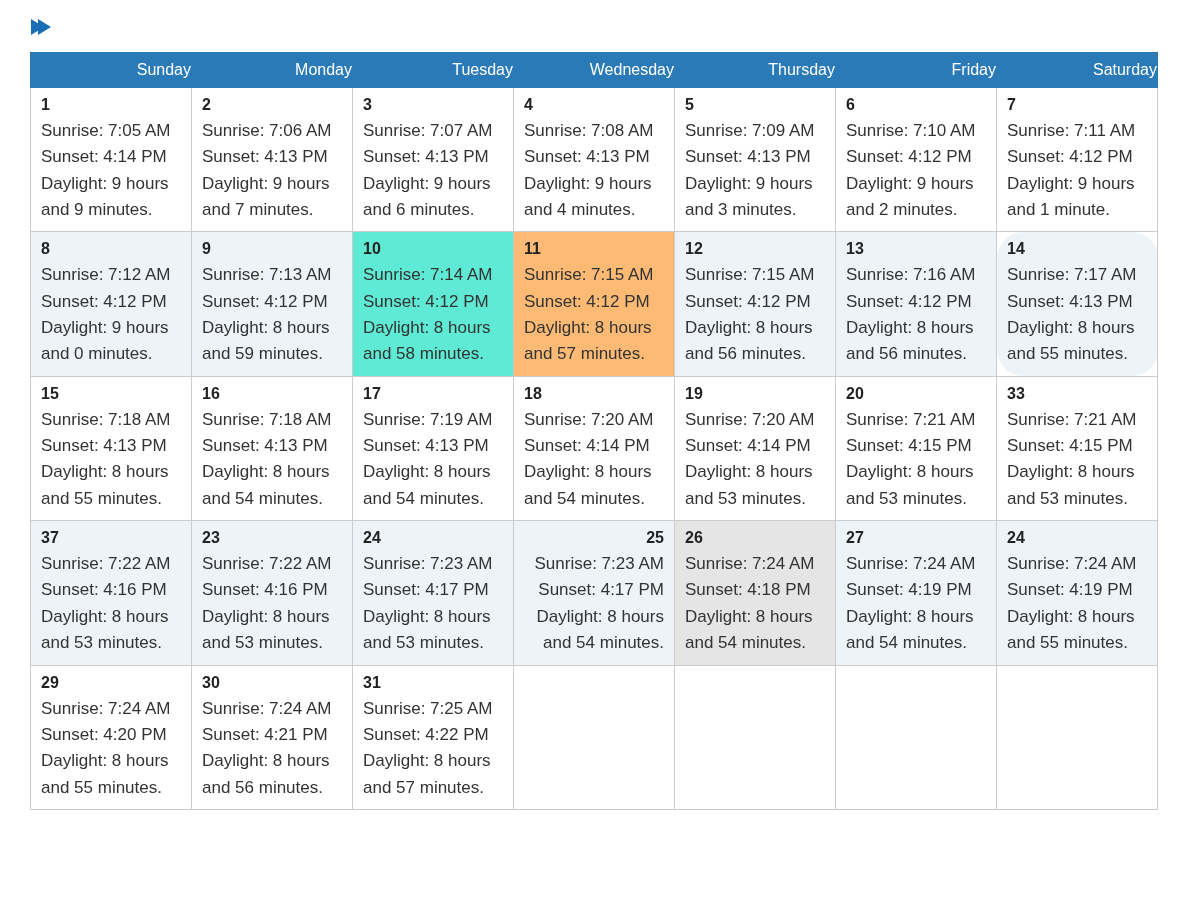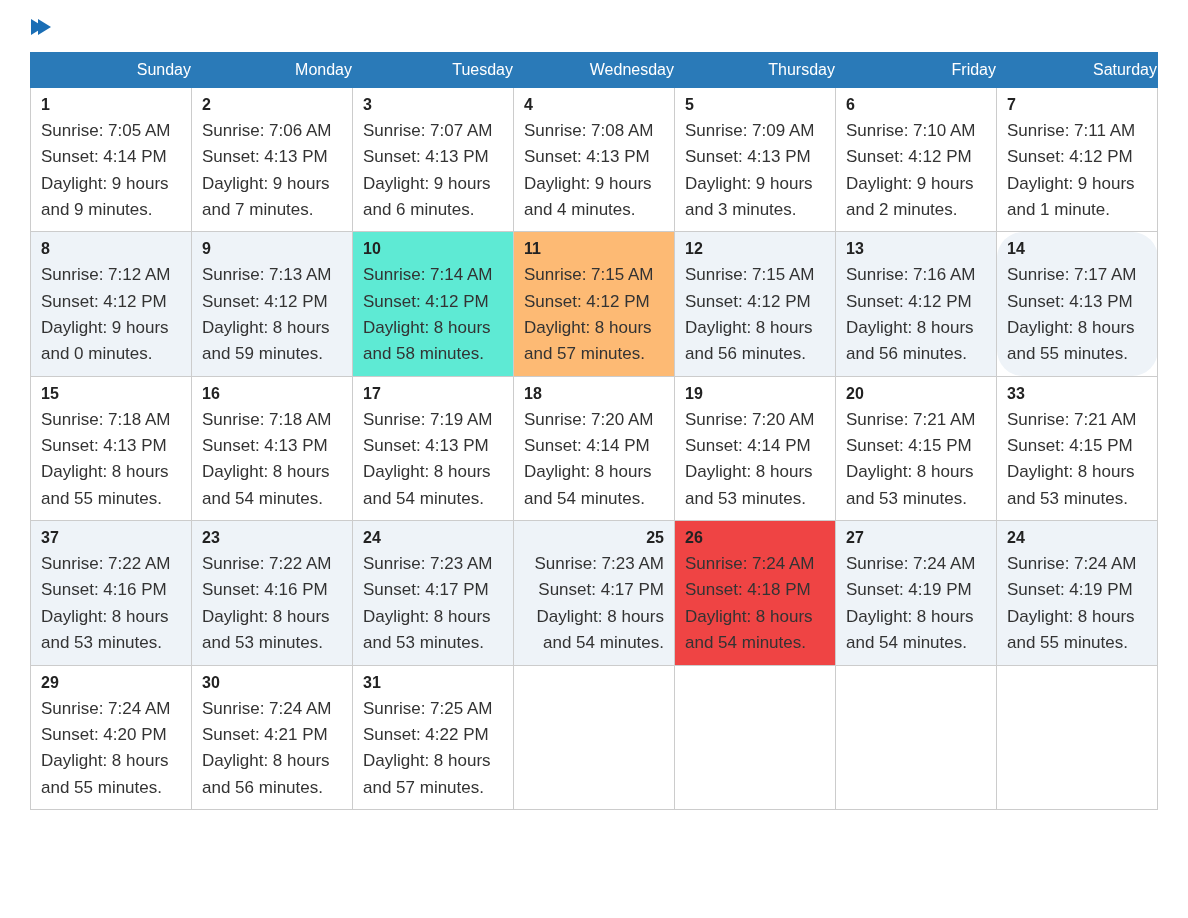--- a/index.html
+++ b/index.html
@@ -256,21 +256,21 @@
         <span class="day-info">Sunrise: 7:22 AM<br>Sunset: 4:16 PM<br>Daylight: 8 hours<br>and 53 minutes.</span>
       </td>
         <td style="background: rgb(238, 243, 248);">
         <span class="day-num">24</span>
         <span class="day-info">Sunrise: 7:23 AM<br>Sunset: 4:17 PM<br>Daylight: 8 hours<br>and 53 minutes.</span>
       </td>
         <td style="background: rgb(238, 243, 248); text-align: right;">
         <span class="day-num">25</span>
         <span class="day-info">Sunrise: 7:23 AM<br>Sunset: 4:17 PM<br>Daylight: 8 hours<br>and 54 minutes.</span>
       </td>
-        <td style="background: #ef4444;">
+        <td style="background: #e5e5e5;">
         <span class="day-num">26</span>
         <span class="day-info">Sunrise: 7:24 AM<br>Sunset: 4:18 PM<br>Daylight: 8 hours<br>and 54 minutes.</span>
       </td>
         <td style="background: rgb(238, 243, 248);">
         <span class="day-num">27</span>
         <span class="day-info">Sunrise: 7:24 AM<br>Sunset: 4:19 PM<br>Daylight: 8 hours<br>and 54 minutes.</span>
       </td>
         <td style="background: rgb(238, 243, 248);">
         <span class="day-num">24</span>
         <span class="day-info">Sunrise: 7:24 AM<br>Sunset: 4:19 PM<br>Daylight: 8 hours<br>and 55 minutes.</span>

